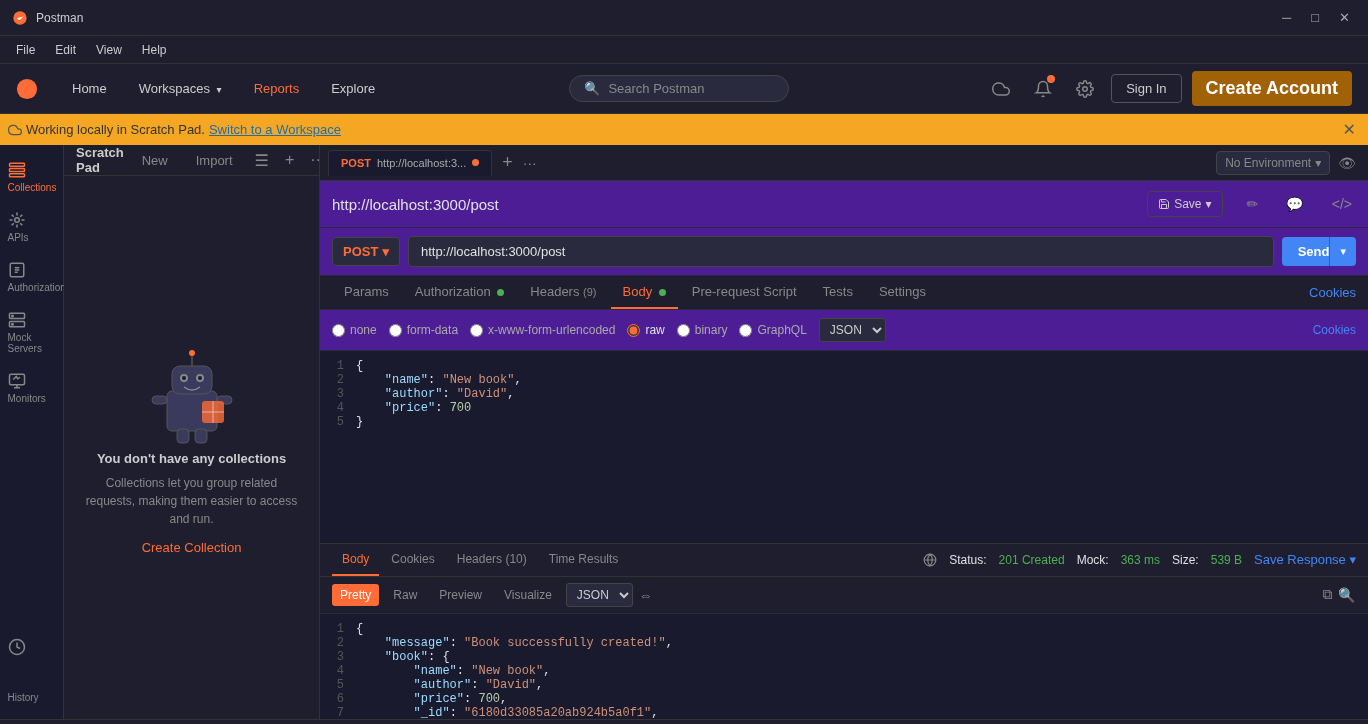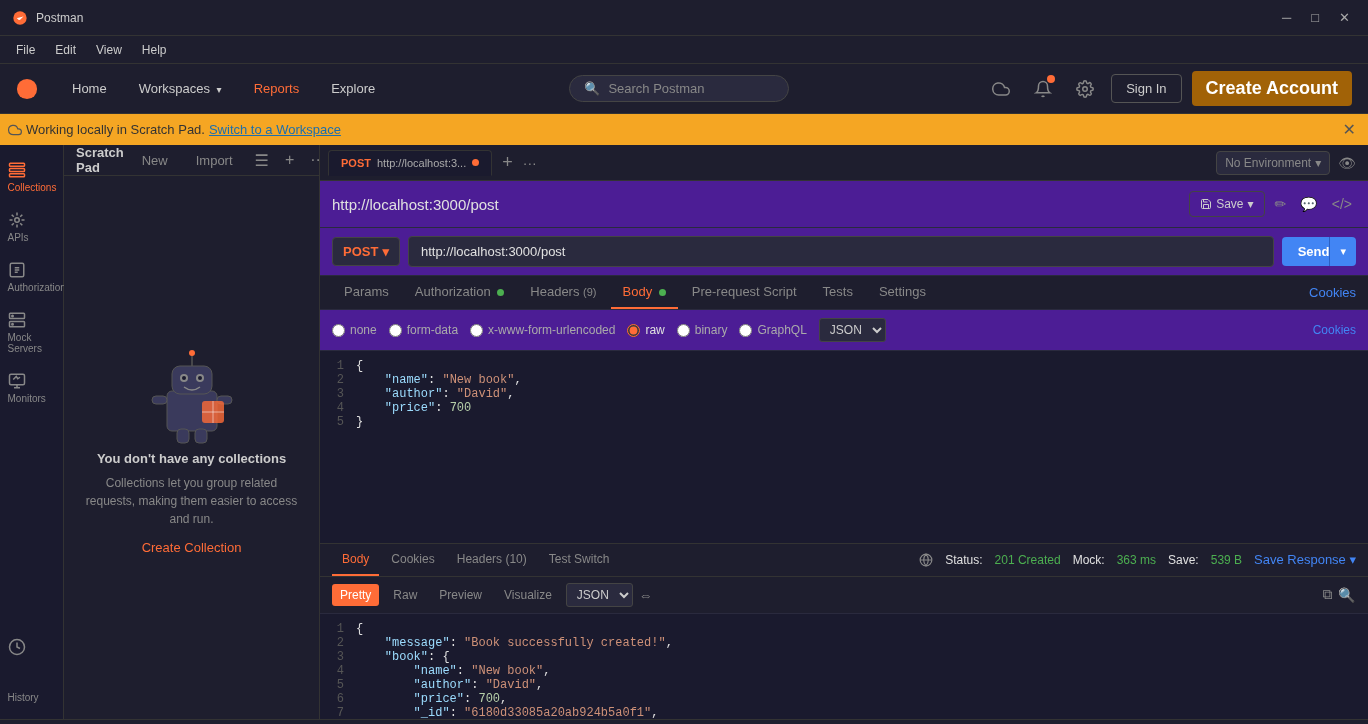--- a/index.html
+++ b/index.html
@@ -69,21 +69,21 @@
     .tab-url { color: #aaa; font-size: 11px; max-width: 120px; overflow: hidden; text-overflow: ellipsis; white-space: nowrap; }
     .tab-dot { width: 7px; height: 7px; background: #ff6c37; border-radius: 50%; }
     .tab-add { background: none; border: none; color: #888; cursor: pointer; font-size: 18px; padding: 0 6px; }
     .tab-more { background: none; border: none; color: #888; cursor: pointer; font-size: 14px; }
     .tab-spacer { flex: 1; }
     .env-selector { display: flex; align-items: center; background: #2a2a3e; border: 1px solid #444; border-radius: 4px; padding: 4px 8px; cursor: pointer; gap: 4px; color: #888; font-size: 12px; }
 
     
     .url-bar { display: flex; align-items: center; padding: 10px 12px; gap: 8px; border-bottom: 1px solid #2a2a3e; }
     .url-text { font-size: 15px; color: #e0e0e0; flex: 1; }
-    .url-actions { display: flex; gap: 6px; }
+    .url-actions { display: flex; gap: 20px; }
     .btn-save { background: none; border: 1px solid #444; color: #ccc; padding: 5px 10px; border-radius: 4px; cursor: pointer; font-size: 12px; display: flex; align-items: center; gap: 4px; }
     .icon-btn { background: none; border: none; color: #888; cursor: pointer; font-size: 14px; padding: 4px; }
 
     
     .method-url-bar { display: flex; align-items: center; padding: 8px 12px; gap: 8px; border-bottom: 1px solid #2a2a3e; }
     .method-select { background: #2a2a3e; border: 1px solid #444; color: #ff6c37; padding: 6px 10px; border-radius: 4px; cursor: pointer; font-size: 13px; font-weight: 600; display: flex; align-items: center; gap: 4px; }
     .url-input { flex: 1; background: #2a2a3e; border: 1px solid #444; color: #e0e0e0; padding: 7px 12px; border-radius: 4px; font-size: 13px; }
     .btn-send { background: #4285f4; border: none; color: #fff; padding: 7px 0 7px 16px; border-radius: 4px 0 0 4px; cursor: pointer; font-size: 13px; font-weight: 600; }
     .btn-send-arrow { background: #4285f4; border: none; border-left: 1px solid #2a60c4; color: #fff; padding: 7px 10px; border-radius: 0 4px 4px 0; cursor: pointer; font-size: 11px; }
     .send-group { display: flex; }
@@ -439,31 +439,31 @@
 
     <div class="response-area">
 
       <div class="resp-tabs-bar">
         <span class="resp-tab active">Body</span>
         <span class="resp-tab">Cookies</span>
         <span class="resp-tab">
           <span>Headers</span>
           <span> (10)</span>
         </span>
-        <span class="resp-tab">Test Switch</span>
+        <span class="resp-tab">Time Results</span>
         <div class="resp-status">
           <svg width="14" height="14" viewBox="0 0 24 24" fill="none" stroke="#888" stroke-width="2">
               <circle cx="12" cy="12" r="10"></circle>
               <path d="M2 12h20M12 2a15.3 15.3 0 0 1 4 10 15.3 15.3 0 0 1-4 10 15.3 15.3 0 0 1-4-10 15.3 15.3 0 0 1 4-10z"></path>
             </svg>
           <span>Status: </span>
             <span class="status-created">201 Created</span>
           <span>Mock: </span>
             <span class="status-created">363 ms</span>
-          <span>Save: </span>
+          <span>Size: </span>
             <span class="status-created">539 B</span>
           <button class="cookies-btn">
             <span>Save Response</span>
             <span>▾</span>
           </button>
         </div>
       </div>
 
       <div class="resp-toolbar">
         <button class="resp-view-btn active">Pretty</button>

